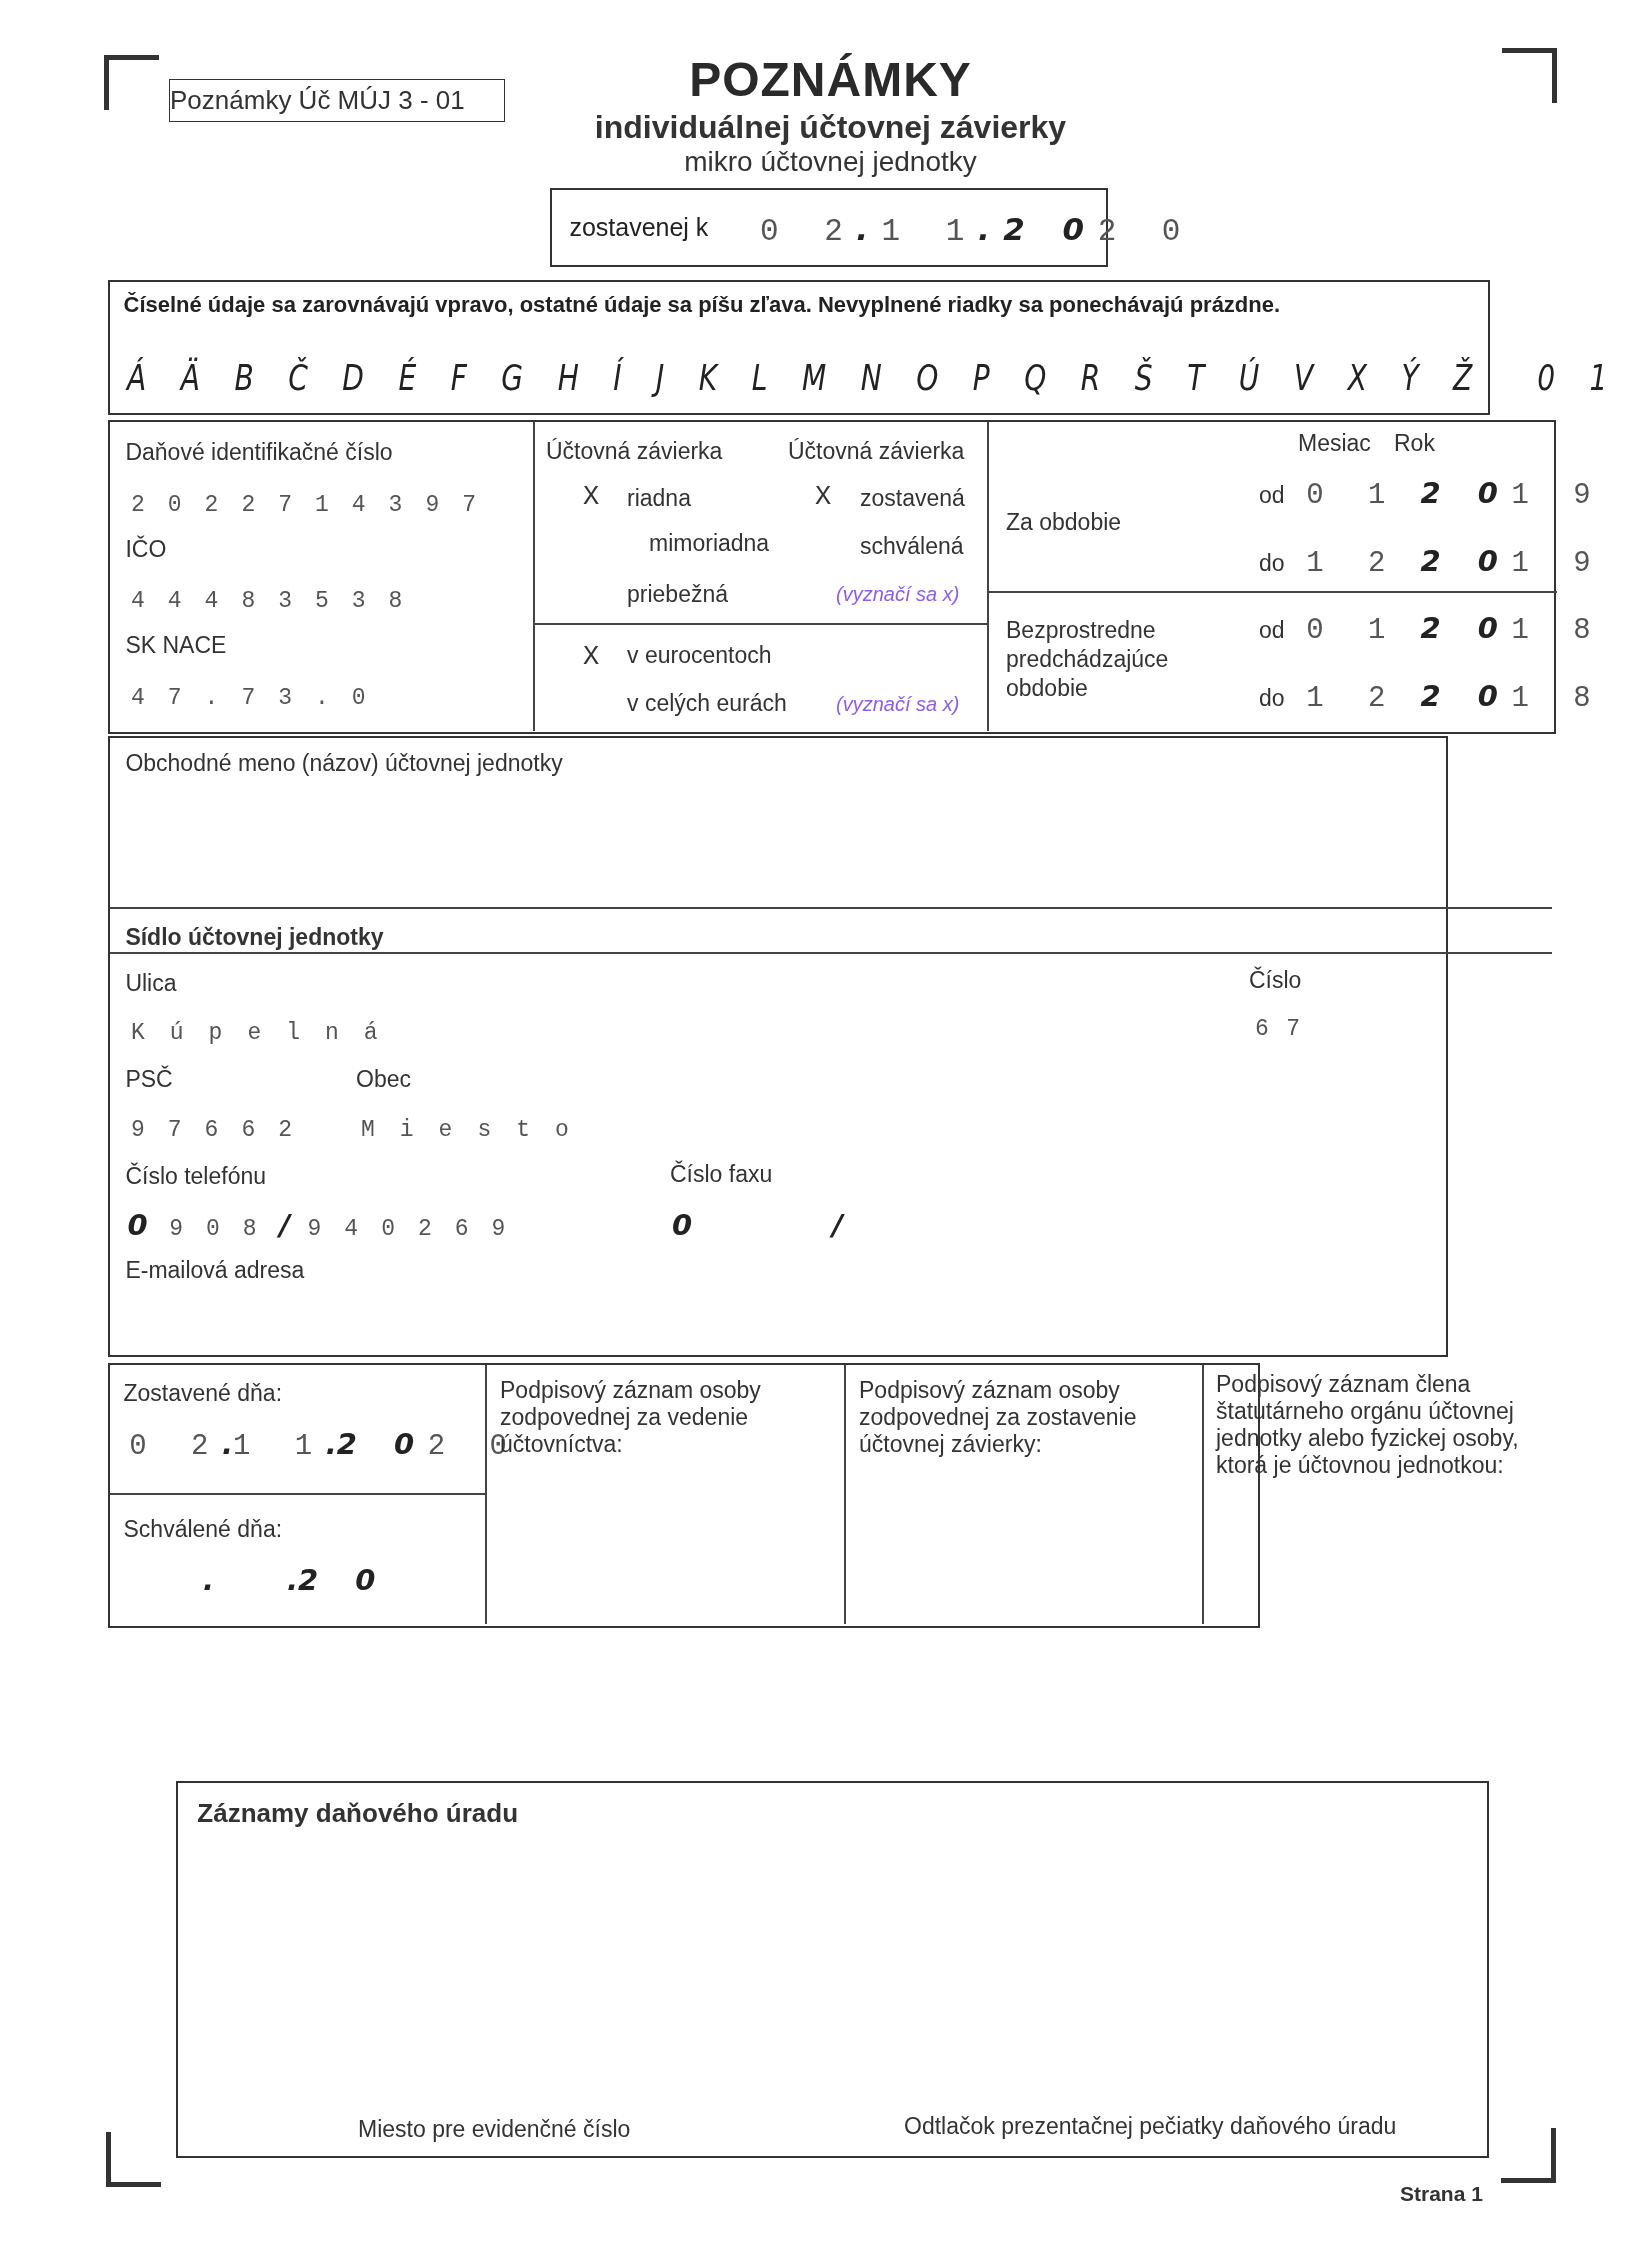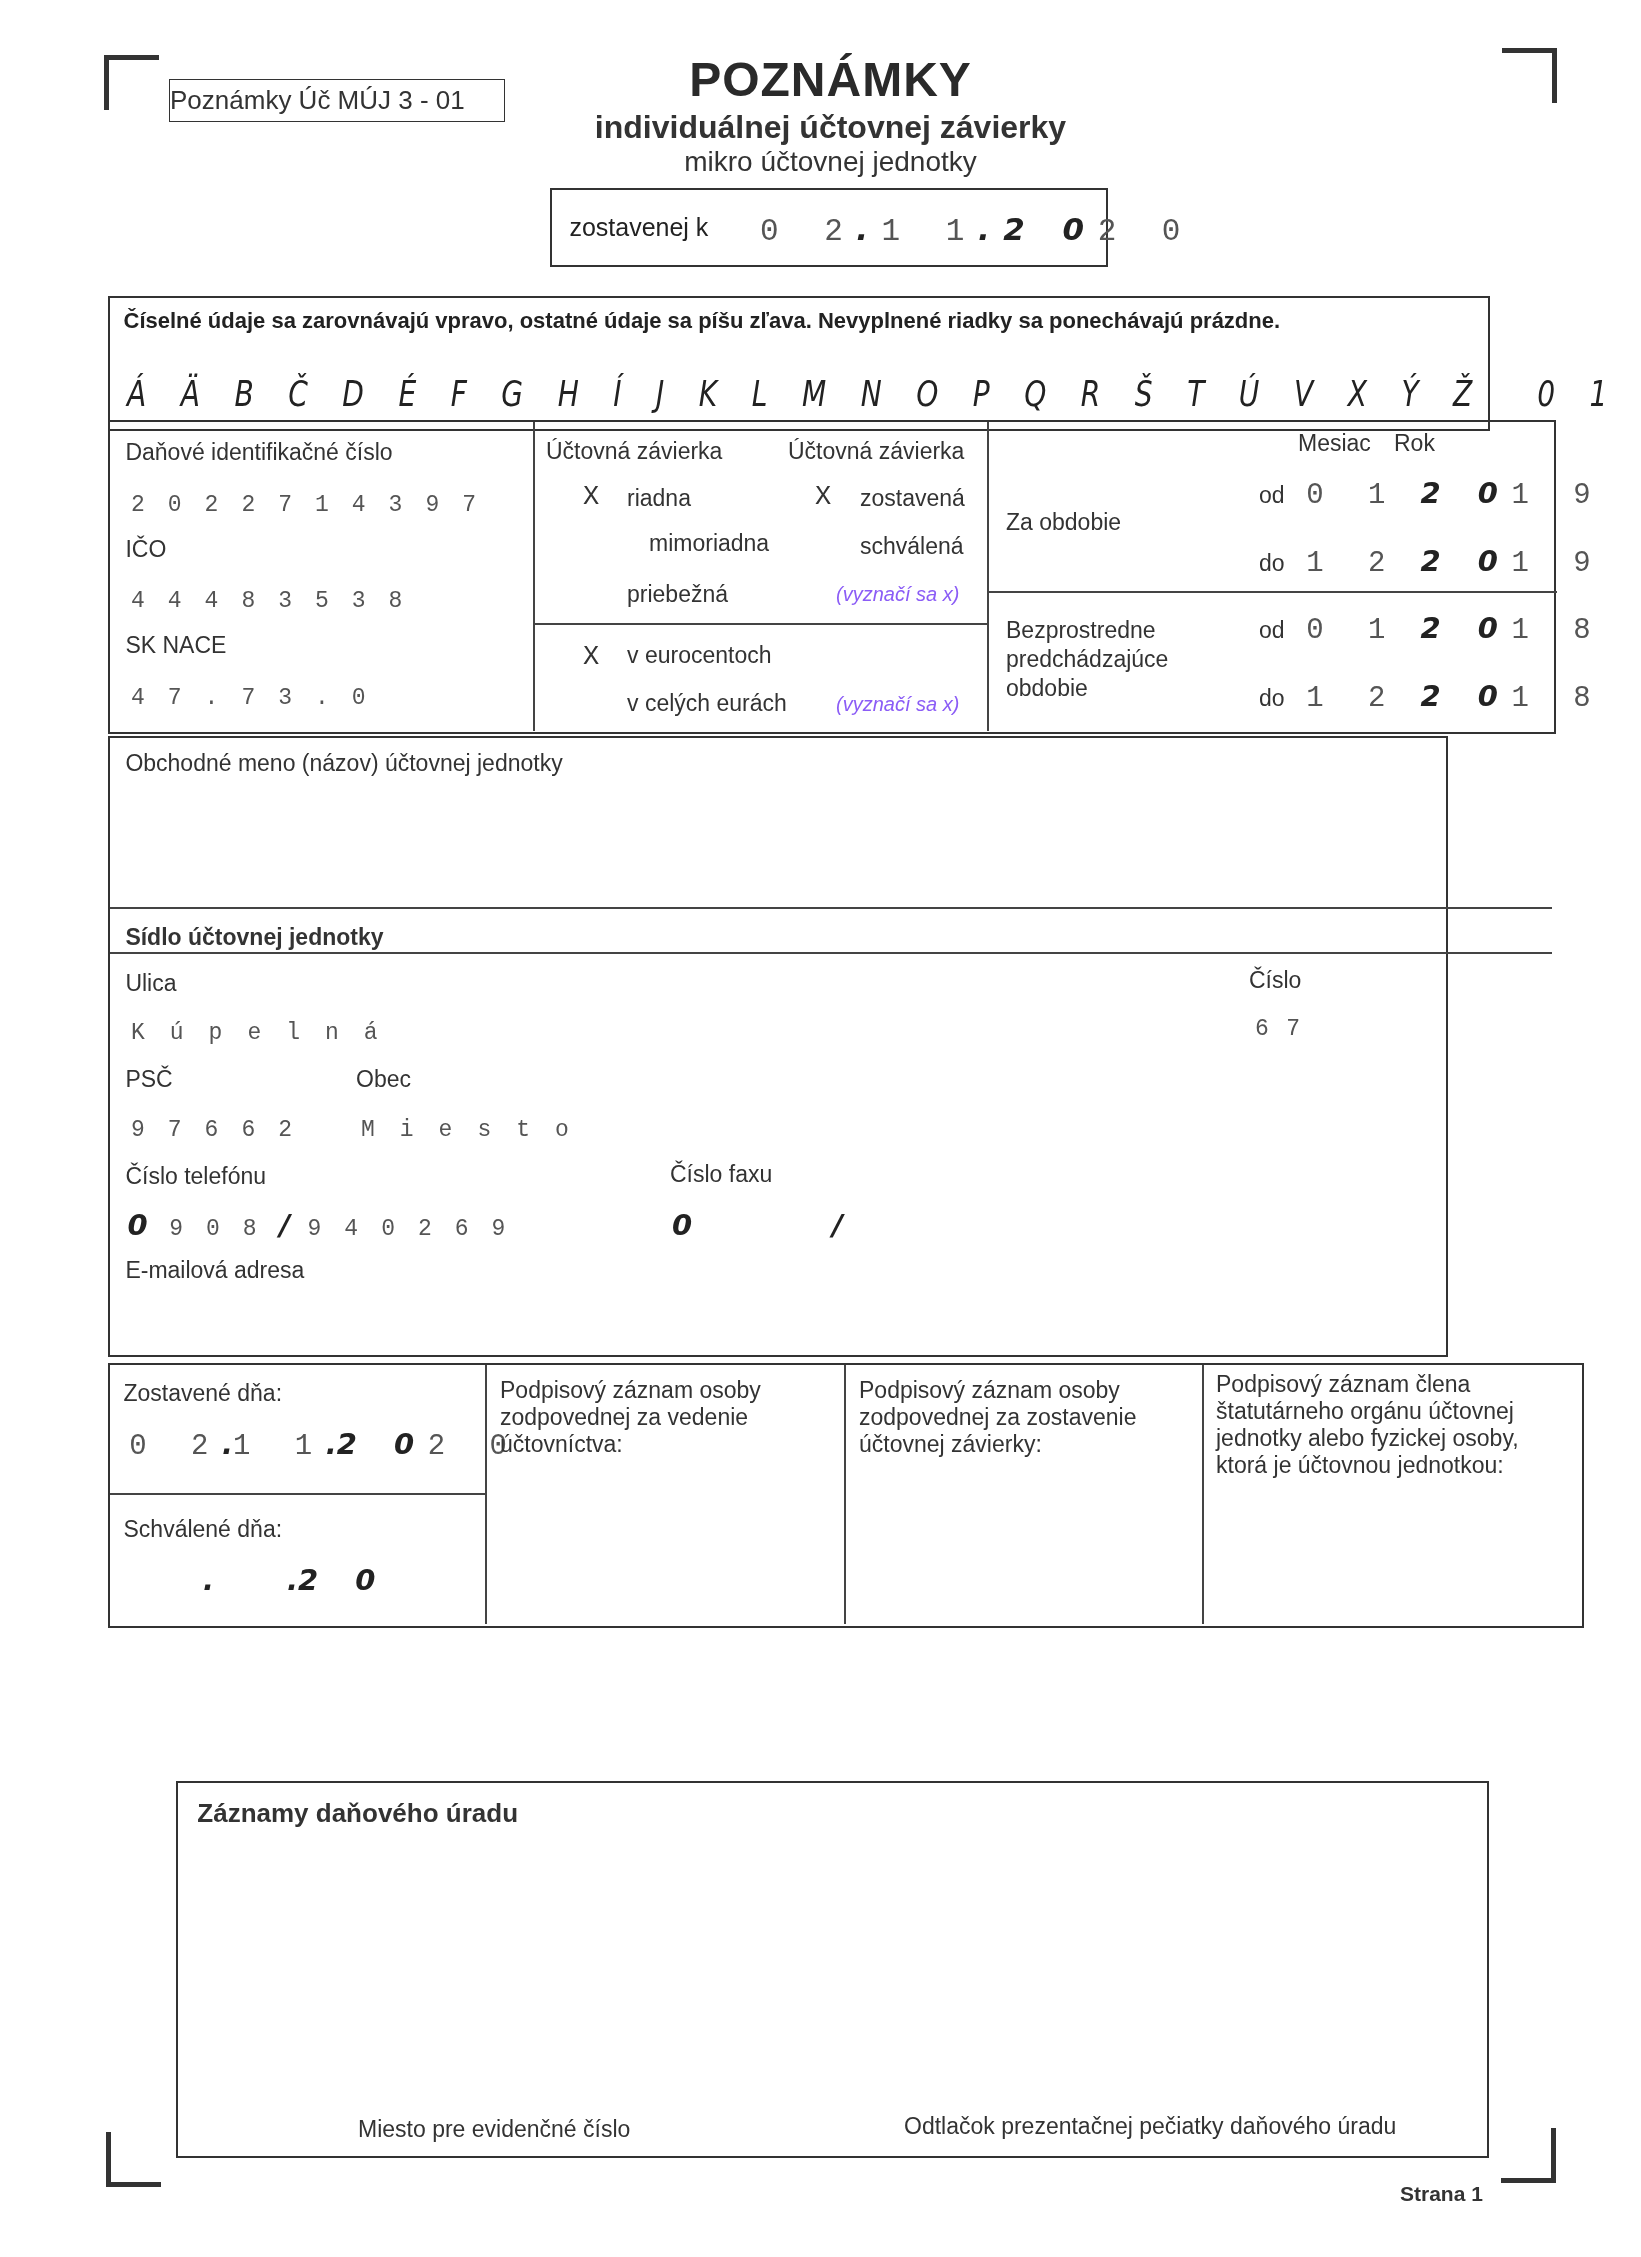--- a/index.html
+++ b/index.html
@@ -15,34 +15,34 @@
   .title { left:541px; width:579px; text-align:center; }
   .t1 { top:52px; font-size:48px; font-weight:bold; letter-spacing:1px; color:#2a2a2a; }
   .t2 { top:109px; font-size:32px; font-weight:bold; color:#333; }
   .t3 { top:146px; font-size:28px; color:#333; }
   .datebox { left:550px; top:188px; width:554px; height:75px; border:2.9px solid #333; }
   .datebox .lbl { position:absolute; left:17.4px; top:23px; font-size:25px; }
   .mono { font-family:"Liberation Mono", monospace; color:#555; }
   .hand { font-family:"DejaVu Sans", sans-serif; font-style:italic; font-weight:bold; color:#222; }
   .datebox .val { position:absolute; left:208px; top:21px; font-size:31px; letter-spacing:13.5px; white-space:nowrap; }
   .box { position:absolute; border:2.9px solid #333; box-sizing:border-box; }
-  .instr { left:108px; top:296px; width:1382px; height:135px; }
+  .instr { left:108px; top:280px; width:1382px; height:135px; }
   .instr .l1 { position:absolute; left:13.5px; top:9.7px; font-size:22px; font-weight:bold; }
   .instr .l2 { position:absolute; left:13.5px; top:41px; font-size:22px; }
   .instr .alpha { position:absolute; left:17.4px; top:75px; font-size:36px; font-style:italic; font-family:"DejaVu Sans", sans-serif; letter-spacing:16.4px; white-space:nowrap; color:#222; transform:scaleX(0.78); transform-origin:left top; }
   .grid { left:108px; top:420px; width:1448px; height:314px; }
   .vline { position:absolute; width:1.9px; background:#444; }
   .hline { position:absolute; height:1.9px; background:#444; }
   .lab { position:absolute; font-size:23px; color:#333; white-space:nowrap; }
   .val { position:absolute; font-size:23px; white-space:nowrap; letter-spacing:23px; }
   .x { position:absolute; font-family:"Liberation Mono", monospace; font-size:27px; color:#333; }
   .hint { position:absolute; font-size:20px; font-style:italic; color:#8b5cf6; white-space:nowrap; }
   .pd { position:absolute; font-size:29px; white-space:nowrap; }
   .namebox { left:108px; top:736px; width:1340px; height:621px; }
-  .sigbox { left:108px; top:1363px; width:1476px; height:265px; }
+  .sigbox { left:108px; top:1363px; width:1152px; height:265px; }
   .zaznbox { left:176px; top:1781px; width:1313px; height:377px; }
 </style>
 </head>
 <body>
 
 <div class="corner c-tl"></div>
 <div class="corner c-tr"></div>
 <div class="corner c-bl"></div>
 <div class="corner c-br"></div>
 

